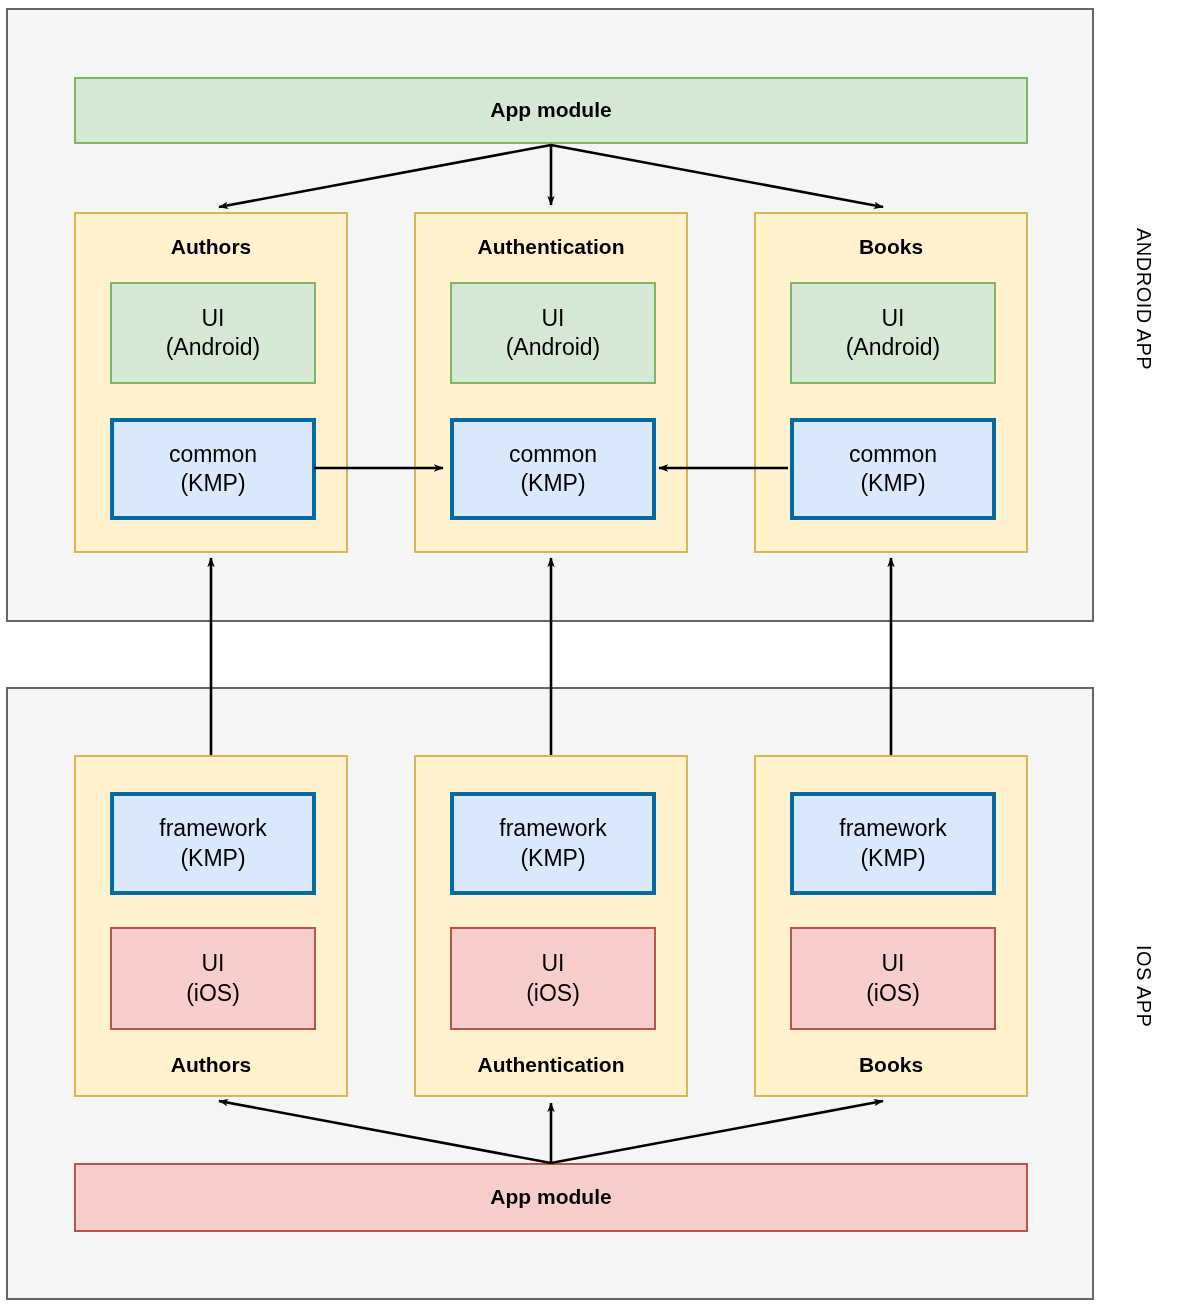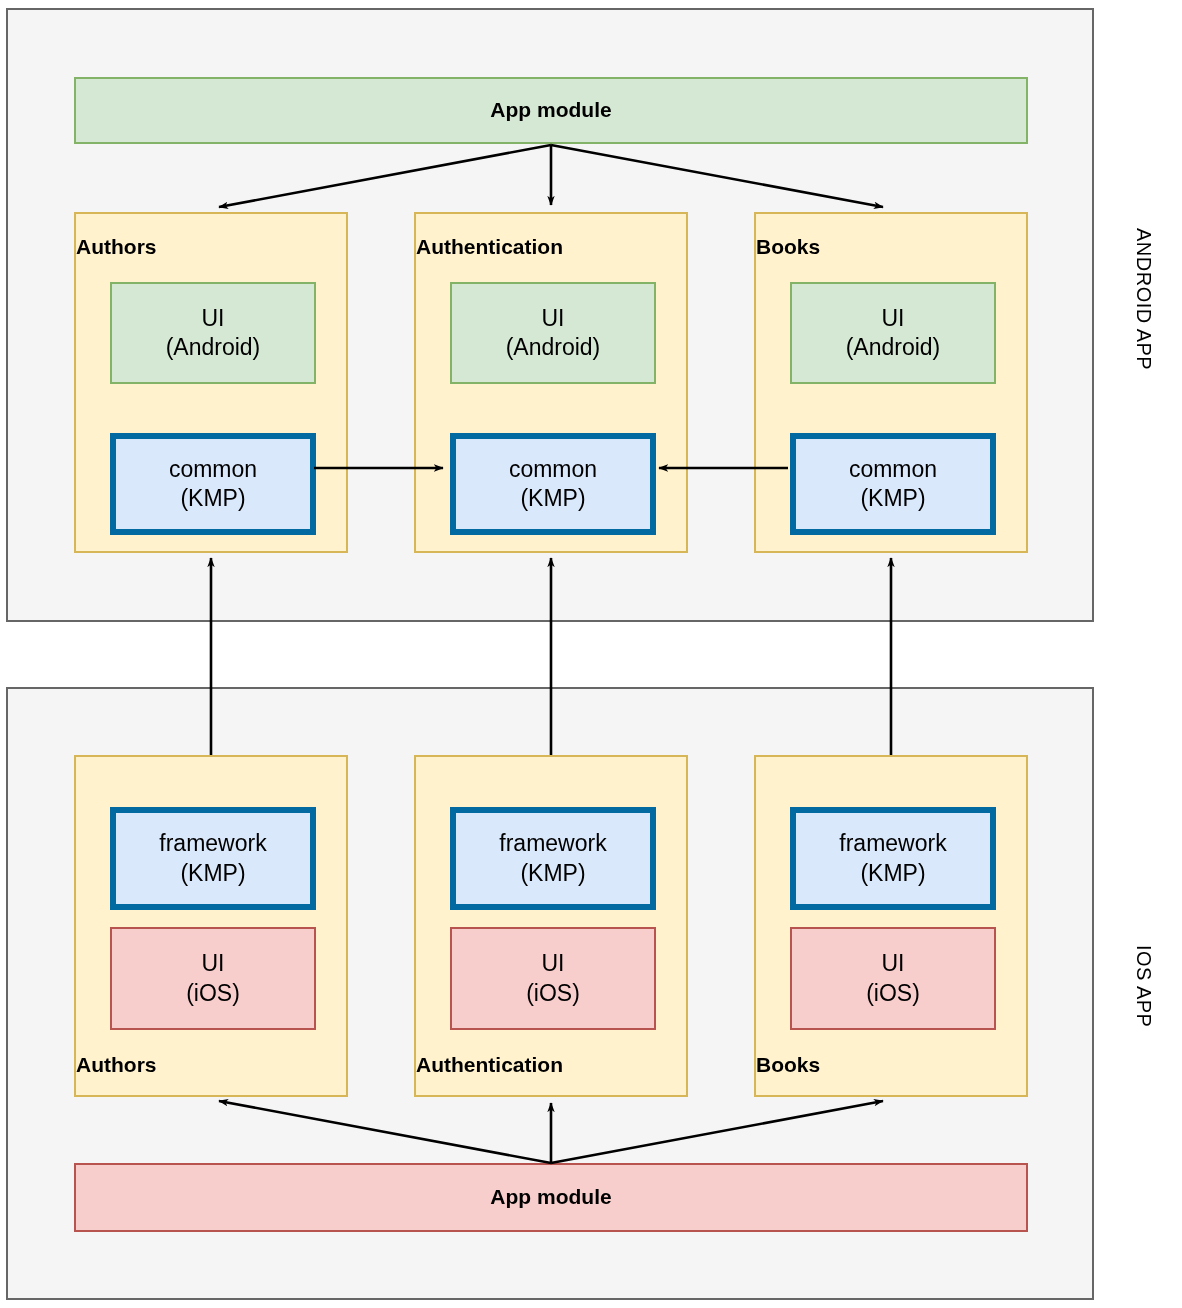--- a/index.html
+++ b/index.html
@@ -45,38 +45,39 @@
     box-sizing:border-box;
     display:flex;
     flex-direction:column;
     align-items:center;
     justify-content:center;
     text-align:center;
     line-height:1.28;
     color:#000000;
   }
   .box-green{ background:#d5e8d4; border:2px solid #82b366; }
-  .box-blue{  background:#dae8fc; border:6px solid #0369a1;margin-top:15px; }
+  .box-blue{  background:#dae8fc; border:4px solid #0369a1; }
   .box-red{   background:#f8cecc; border:2px solid #b85450; }
 
   .appmodule{ font-size:21px; font-weight:bold; }
   .leafbox{ font-size:23px; font-weight:400; }
   .leafbox span{ display:block; }
 
   
   .feature{
     position:absolute;
     box-sizing:border-box;
     background:#fff2cc;
     border:2px solid #d6b656;
   }
   .feature-title{
     position:absolute;
     left:0;
     width:100%;
+    text-align:center;
     font-size:21px;
     font-weight:bold;
     color:#000000;
     line-height:1;
   }
 
   
   #arrows{
     position:absolute;
     left:0; top:0;

